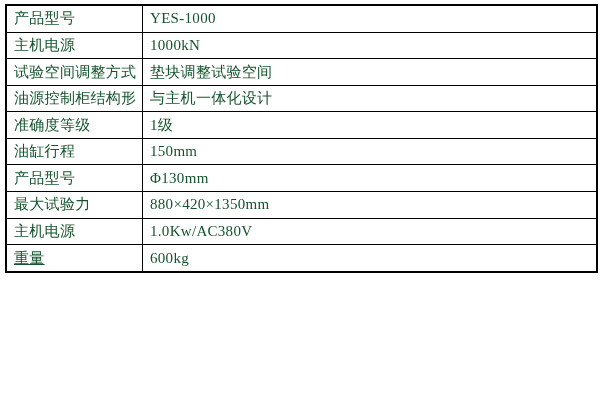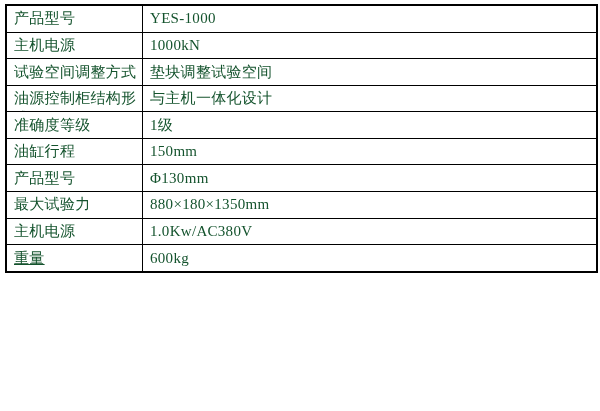--- a/index.html
+++ b/index.html
@@ -98,21 +98,21 @@
         </td>
       <td class="col-value">
           <div class="cell-inner">Φ130mm</div>
         </td>
     </tr>
     <tr>
       <td class="col-label">
           <div class="cell-inner">最大试验力</div>
         </td>
       <td class="col-value">
-          <div class="cell-inner">880×180×1350mm</div>
+          <div class="cell-inner">880×420×1350mm</div>
         </td>
     </tr>
     <tr>
       <td class="col-label">
           <div class="cell-inner">主机电源</div>
         </td>
       <td class="col-value">
           <div class="cell-inner">1.0Kw/AC380V</div>
         </td>
     </tr>

